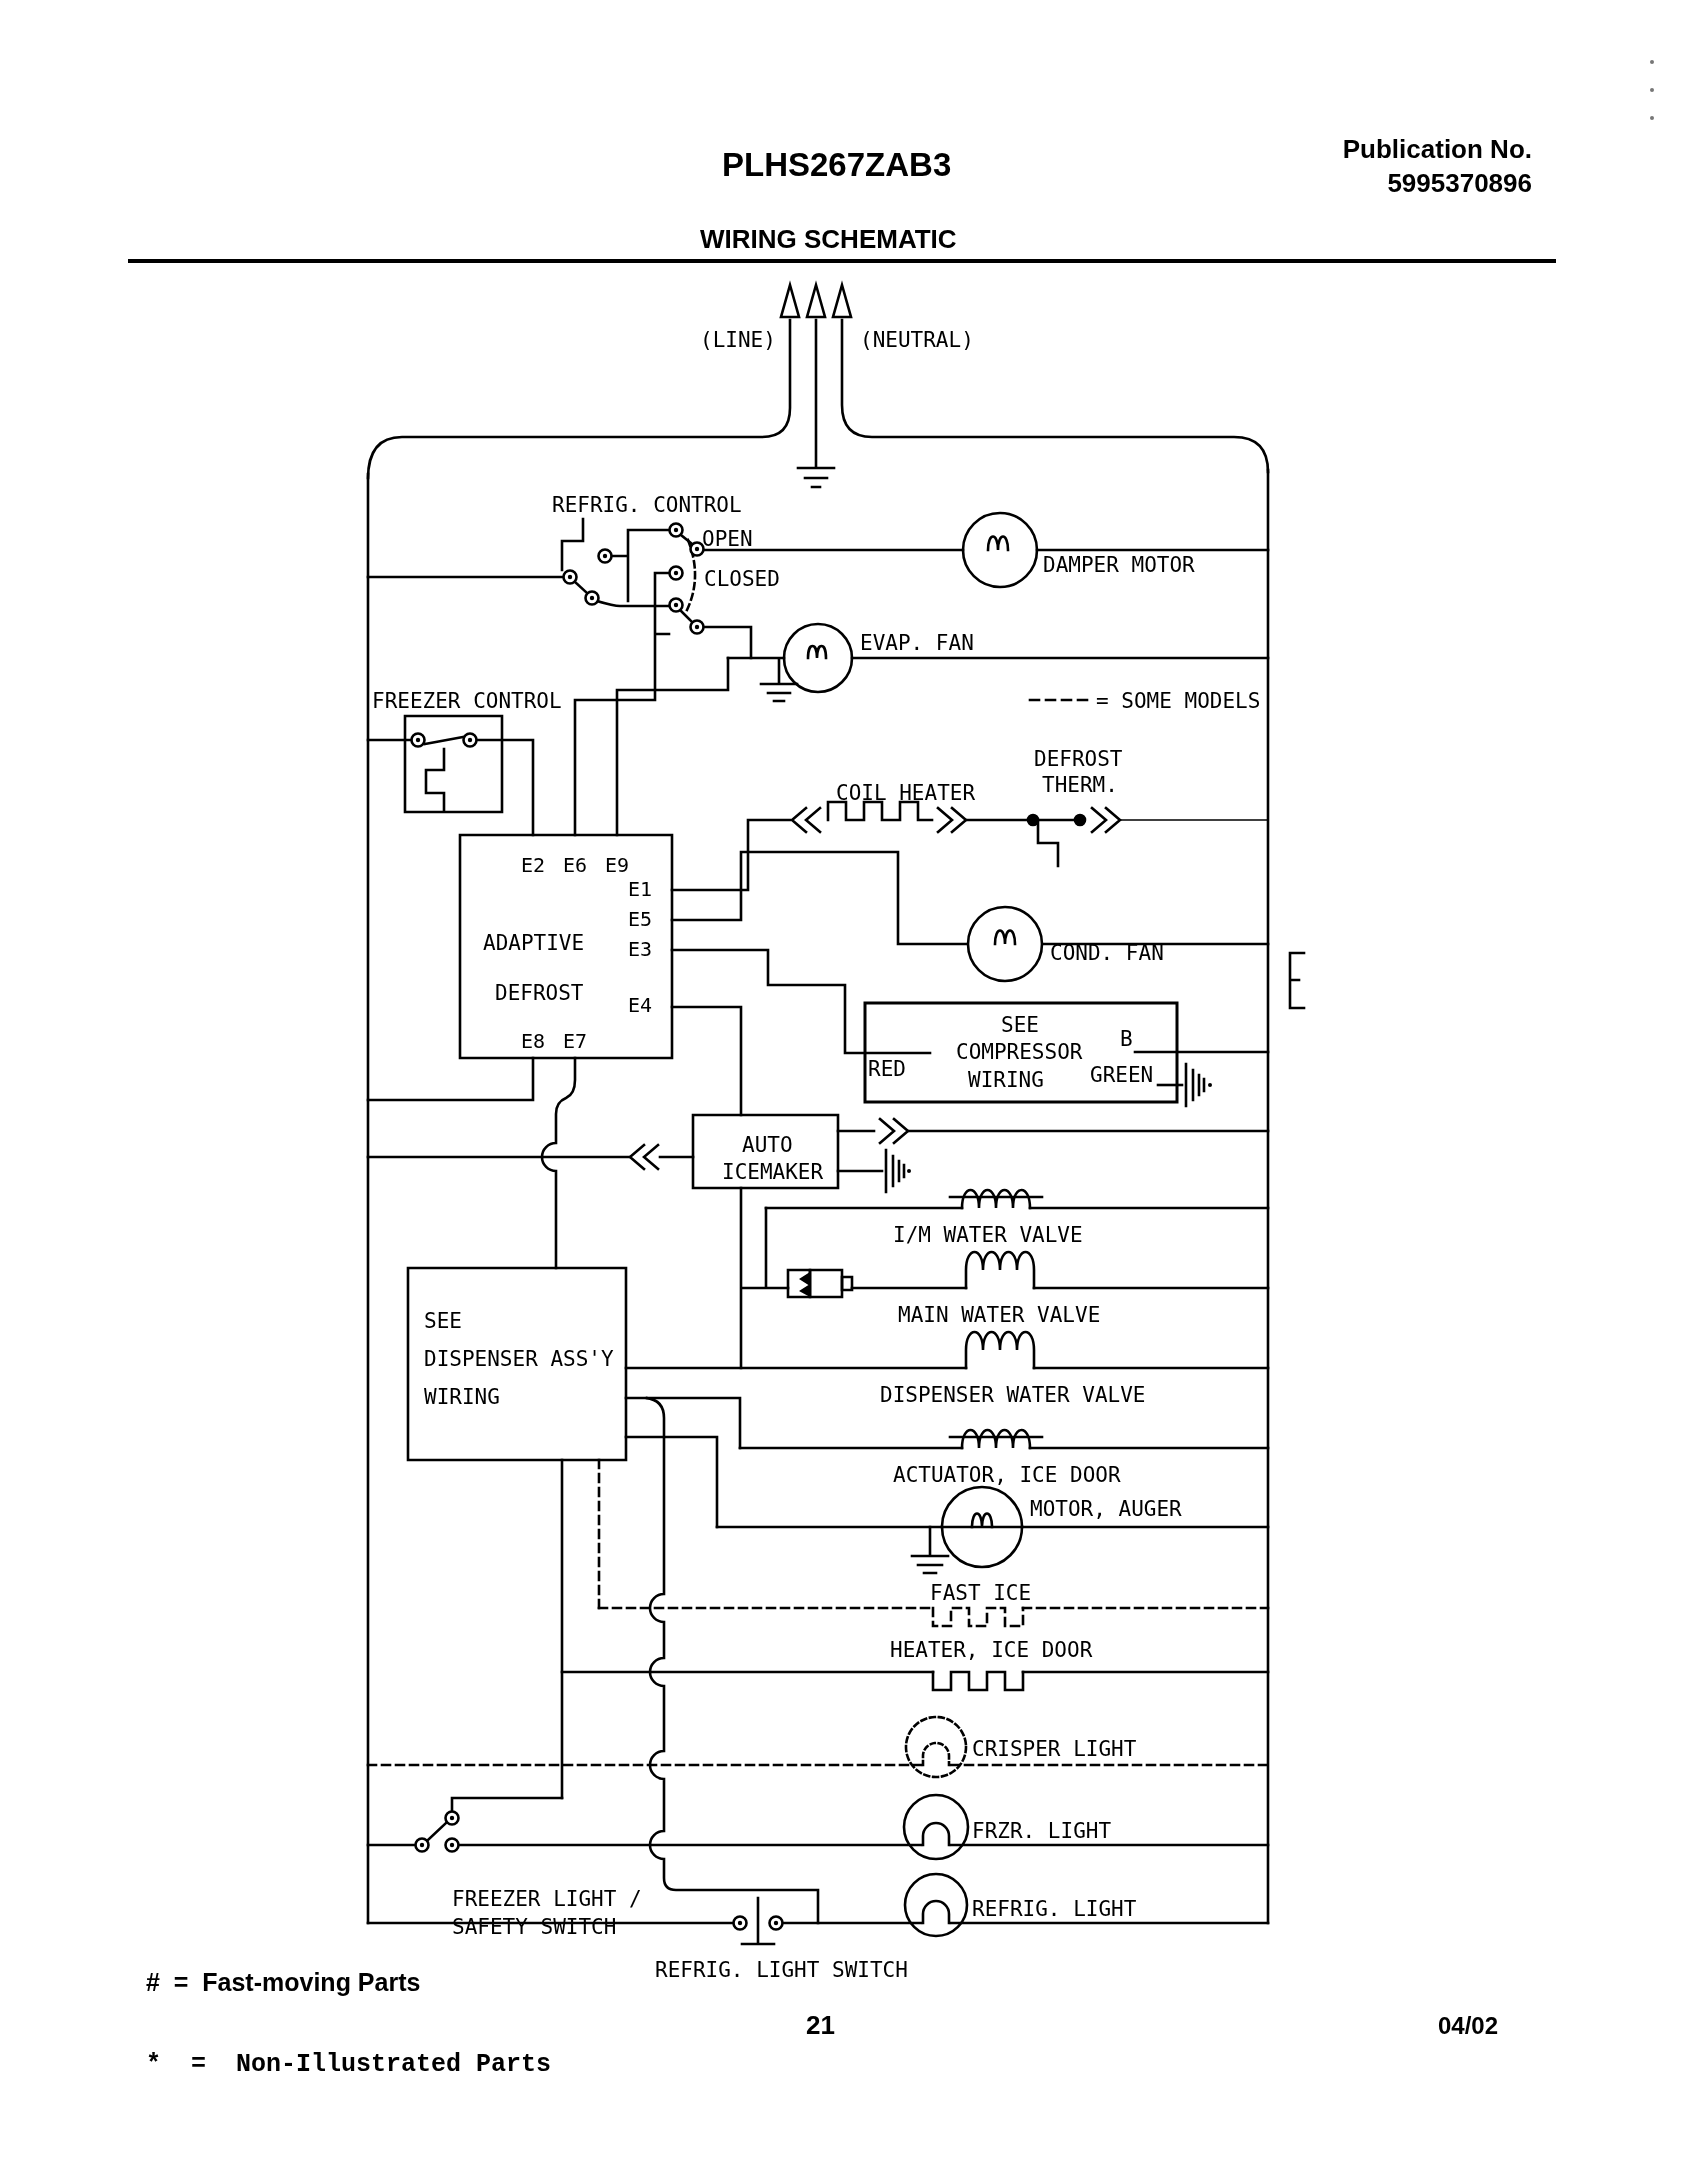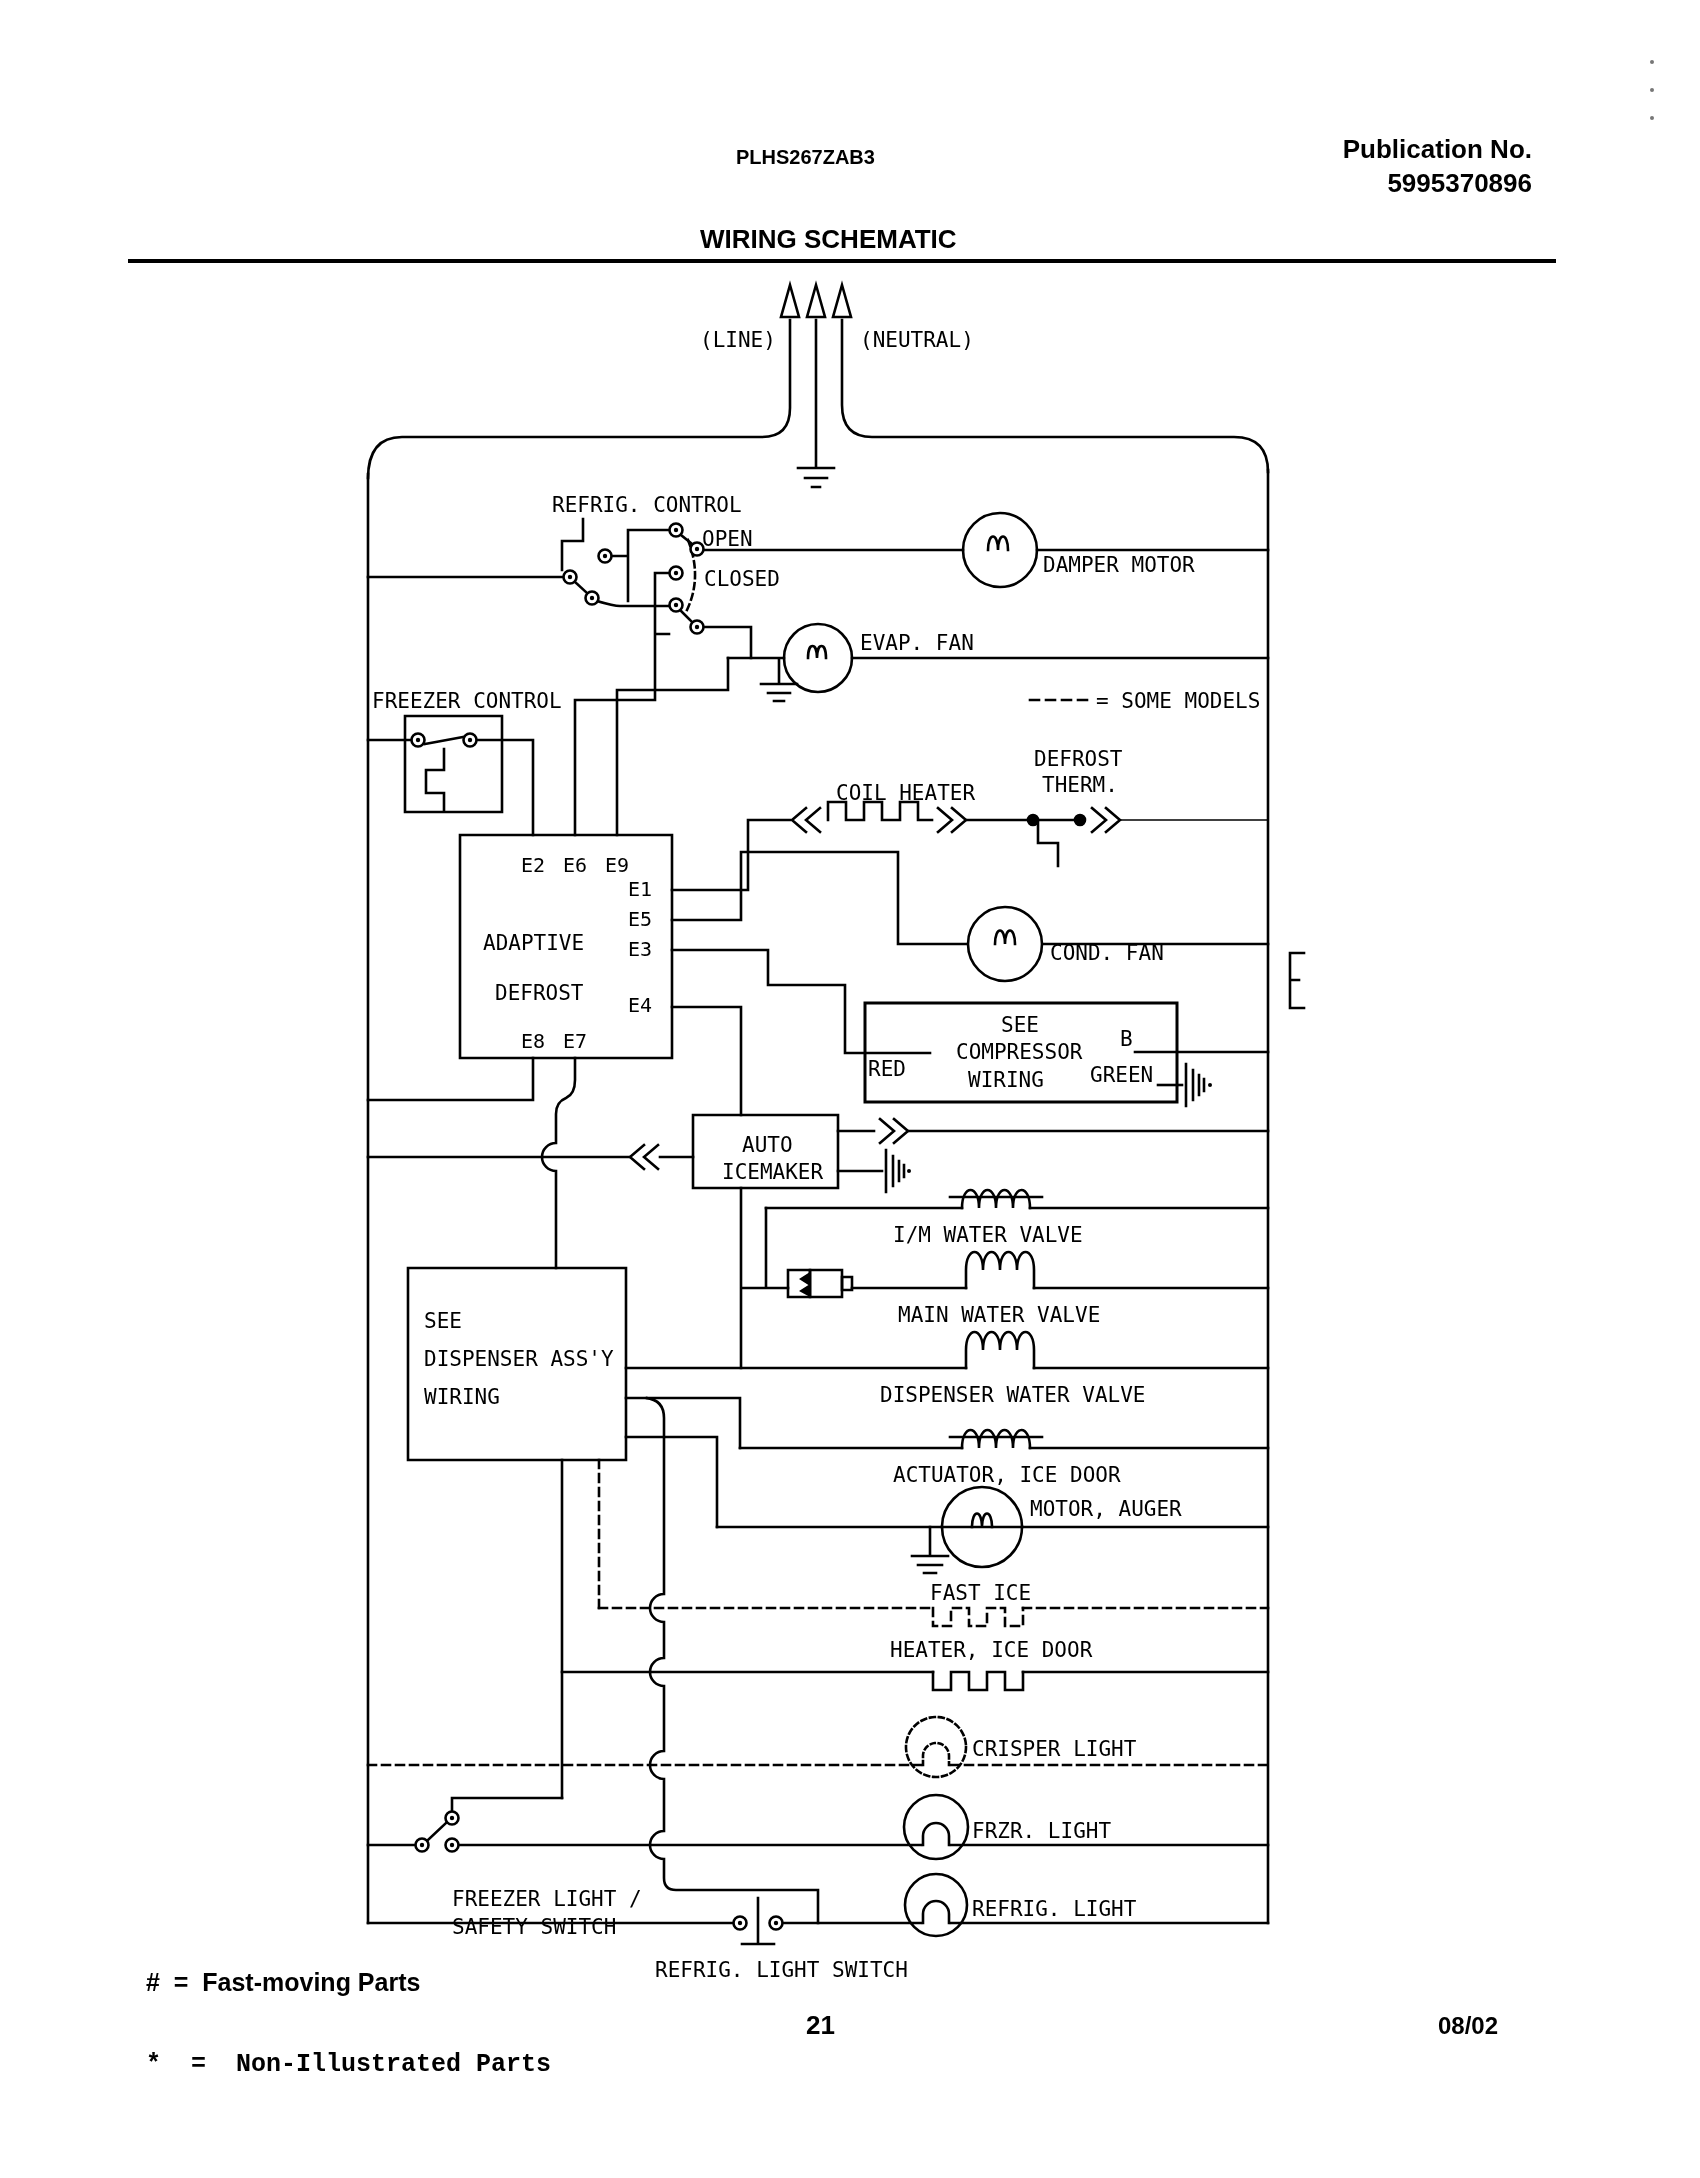--- a/index.html
+++ b/index.html
@@ -1,19 +1,19 @@
 <!DOCTYPE html>
 <html><head>
 <meta charset="utf-8">
 <style>
   html,body{margin:0;padding:0;background:#e8e8e8;}
   .page{position:relative;width:1700px;height:2178px;background:#ffffff;
         font-family:"Liberation Sans",sans-serif;color:#000;overflow:hidden;}
   .hdr{position:absolute;font-weight:bold;white-space:pre;}
-  #model{left:722px;top:146px;font-size:20px;margin-left:14px;}
+  #model{left:722px;top:146px;font-size:33px;}
   #publbl{top:134px;font-size:26px;right:168px;text-align:left;}
   #pubnum{top:168px;font-size:26px;right:168px;text-align:right;}
   #title{left:700px;top:224px;font-size:26px;}
   #rule{position:absolute;left:128px;top:259px;width:1428px;height:4px;background:#000;}
   svg{position:absolute;left:0;top:0;}
   svg text{font-family:"DejaVu Sans Mono","Liberation Mono",monospace;font-size:21px;fill:#000;}
   svg text.sm{font-size:20px;}
   .ftr{position:absolute;font-weight:bold;white-space:pre;}
   #legend1{left:146px;top:1968px;font-size:25px;}
   #legend2{left:146px;top:2050px;font-size:25px;font-family:Liberation Mono, monospace;}
@@ -313,14 +313,14 @@
     <text x="972" y="1838">FRZR. LIGHT</text>
     <text x="972" y="1916">REFRIG. LIGHT</text>
     <text x="452" y="1906">FREEZER LIGHT /</text>
     <text x="452" y="1934">SAFETY SWITCH</text>
     <text x="655" y="1977">REFRIG. LIGHT SWITCH</text>
   </svg>
 
   <div class="ftr" id="legend1">#  =  Fast-moving Parts</div>
   <div class="ftr" id="legend2">*  =  Non-Illustrated Parts</div>
   <div class="ftr" id="pageno">21</div>
-  <div class="ftr" id="pubdate">08/02</div>
+  <div class="ftr" id="pubdate">04/02</div>
 </div>
 
 </body></html>

